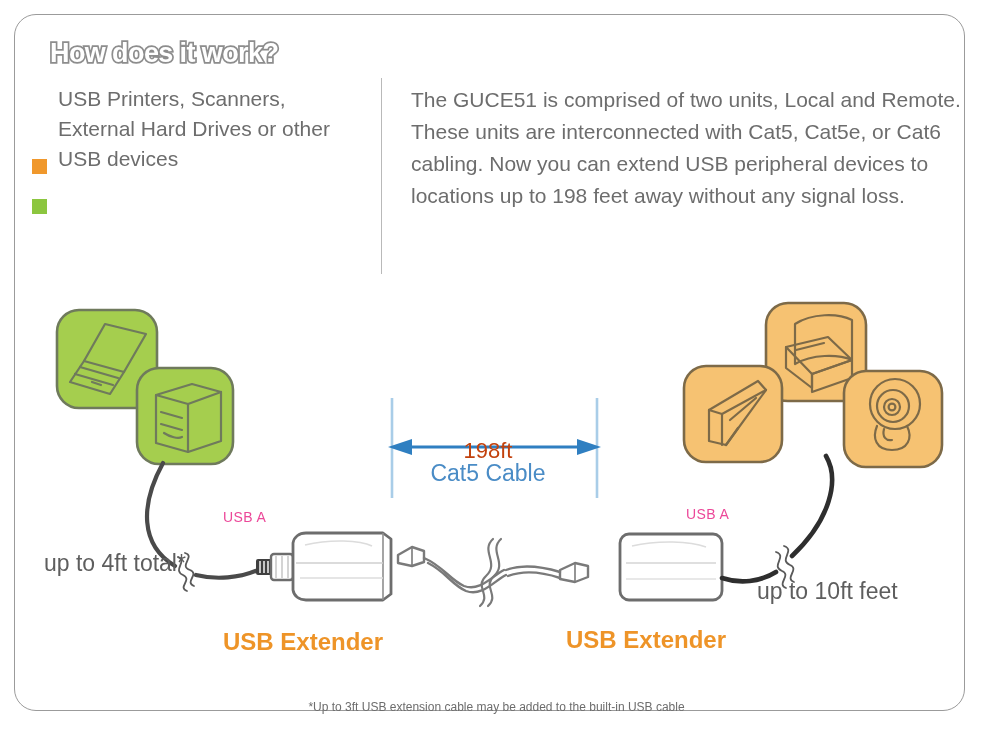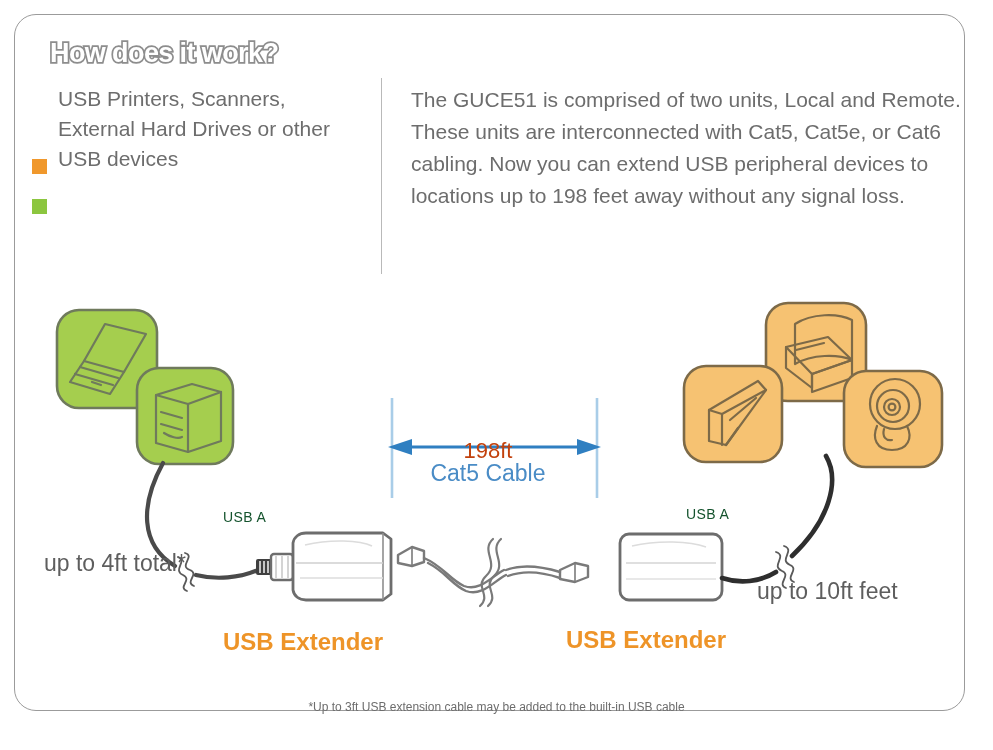--- a/index.html
+++ b/index.html
@@ -132,21 +132,21 @@
     text-align: center;
     font-size: 23px;
     color: #4a8cc6;
   }
 
   
   .usb-a-label {
     position: absolute;
     font-size: 14px;
     letter-spacing: 0.4px;
-    color: #14532d;
+    color: #ec4899;
   }
   #usb-a-left  { left: 223px; top: 509px; }
   #usb-a-right { left: 686px; top: 506px; }
 
   .total-label {
     position: absolute;
     font-size: 23px;
     color: #5e5e5e;
     white-space: nowrap;
   }

